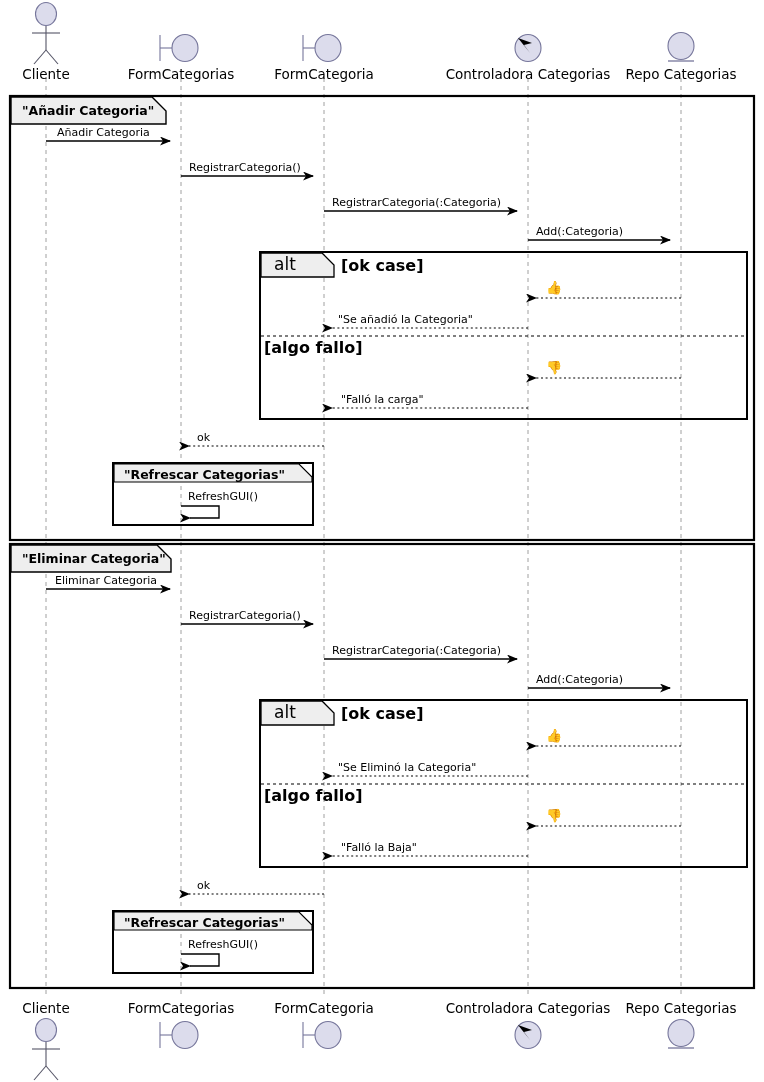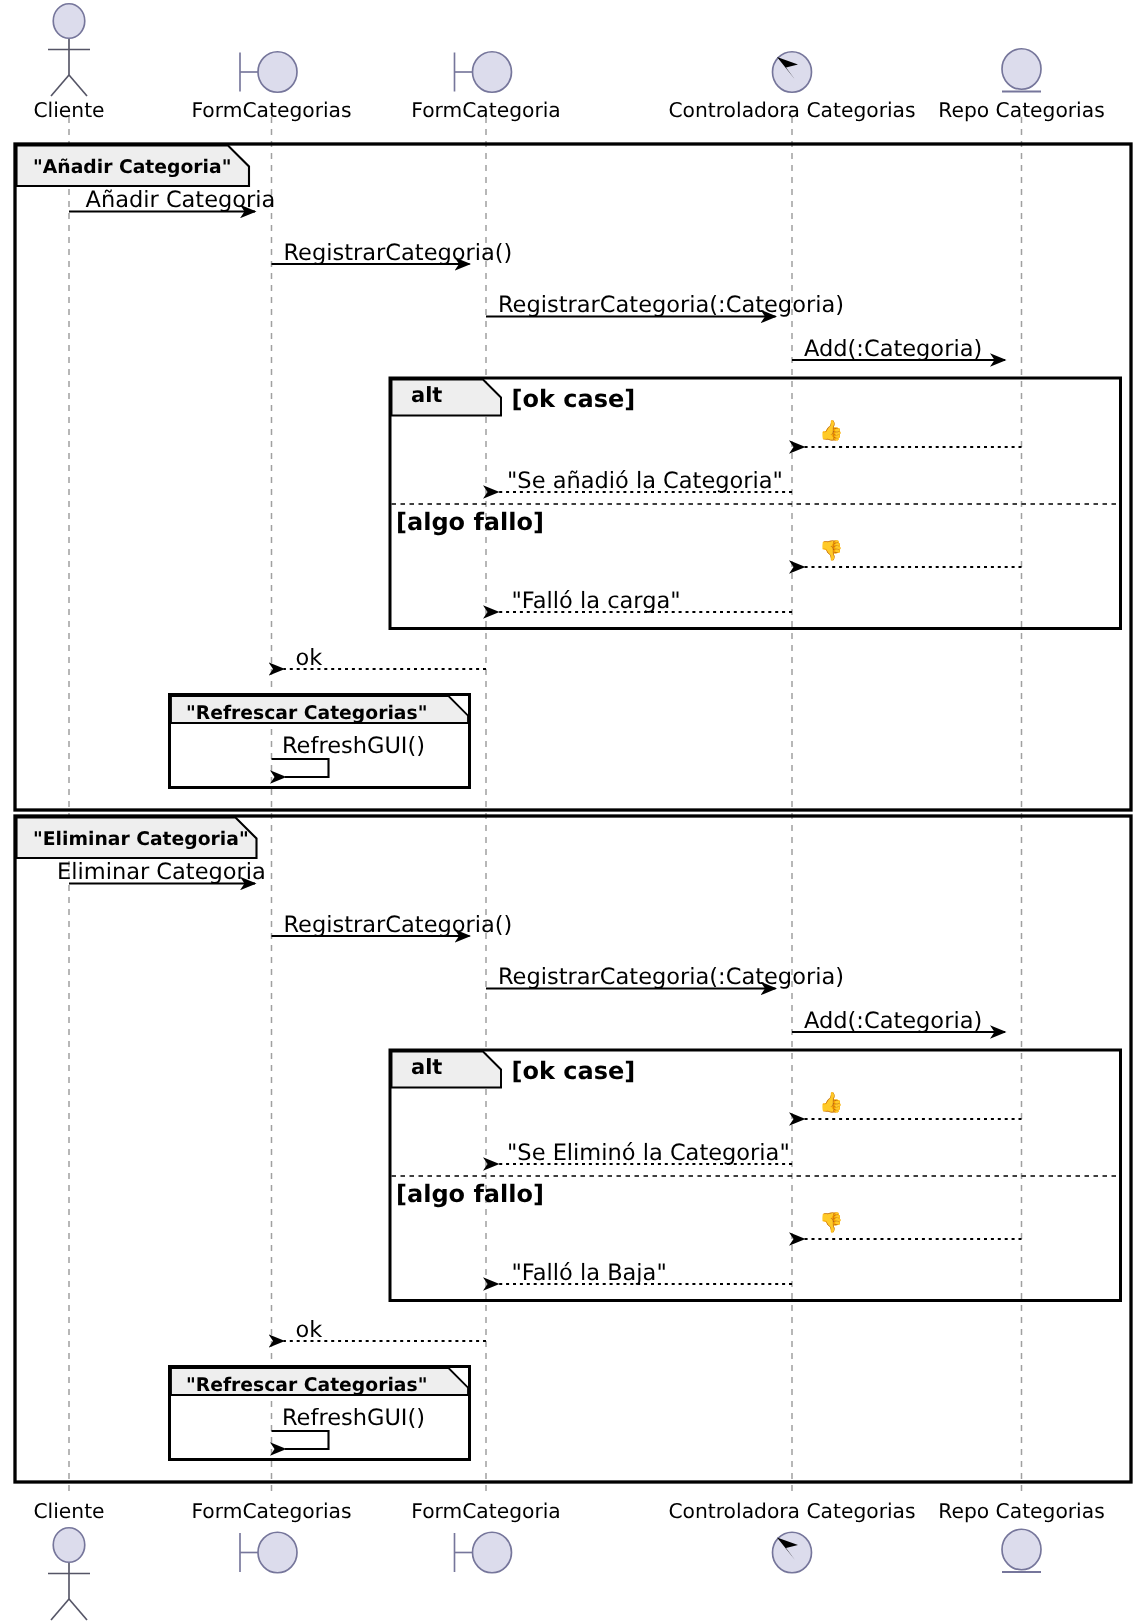--- a/index.html
+++ b/index.html
@@ -22,37 +22,37 @@
   .hdr-label{
     position:absolute;
     font-size:13.5px;
     color:#000000;
     white-space:nowrap;
     text-align:center;
     line-height:16px;
   }
   .msg-label{
     position:absolute;
-    font-size:15px;
+    font-size:11px;
     color:#000000;
     white-space:nowrap;
     line-height:14px;
   }
   .frag-title{
     position:absolute;
     font-size:12.5px;
     font-weight:bold;
     color:#000000;
     white-space:nowrap;
     line-height:15px;
   }
   .frag-op{
     position:absolute;
-    font-size:14px;
-    font-weight:bold;
+    font-size:17px;
+    font-weight:normal;
     color:#000000;
     white-space:nowrap;
     line-height:15px;
   }
   .guard-label{
     position:absolute;
     font-size:16px;
     font-weight:bold;
     color:#000000;
     white-space:nowrap;
@@ -232,21 +232,21 @@
   <div class="emoji-glyph" style="left:546px;top:361px;">👎</div>
   <div class="msg-label" style="left:341px;top:393px;">"Falló la carga"</div>
 
   <div class="msg-label" style="left:197px;top:431px;">ok</div>
 
   <div class="frag-title" style="left:124px;top:467px;">"Refrescar Categorias"</div>
   <div class="msg-label" style="left:188px;top:490px;">RefreshGUI()</div>
 
   <div class="frag-title" style="left:22px;top:551px;">"Eliminar Categoria"</div>
 
-  <div class="msg-label" style="left:38px;top:574px;">Eliminar Categoria</div>
+  <div class="msg-label" style="left:55px;top:574px;">Eliminar Categoria</div>
   <div class="msg-label" style="left:189px;top:609px;">RegistrarCategoria()</div>
   <div class="msg-label" style="left:332px;top:644px;">RegistrarCategoria(:Categoria)</div>
   <div class="msg-label" style="left:536px;top:673px;">Add(:Categoria)</div>
 
   <div class="frag-op" style="left:274px;top:705px;">alt</div>
   <div class="guard-label" style="left:341px;top:707px;">[ok case]</div>
   <div class="guard-label" style="left:264px;top:789px;">[algo fallo]</div>
 
   <div class="emoji-glyph" style="left:546px;top:729px;">👍</div>
   <div class="msg-label" style="left:338px;top:761px;">"Se Eliminó la Categoria"</div>

